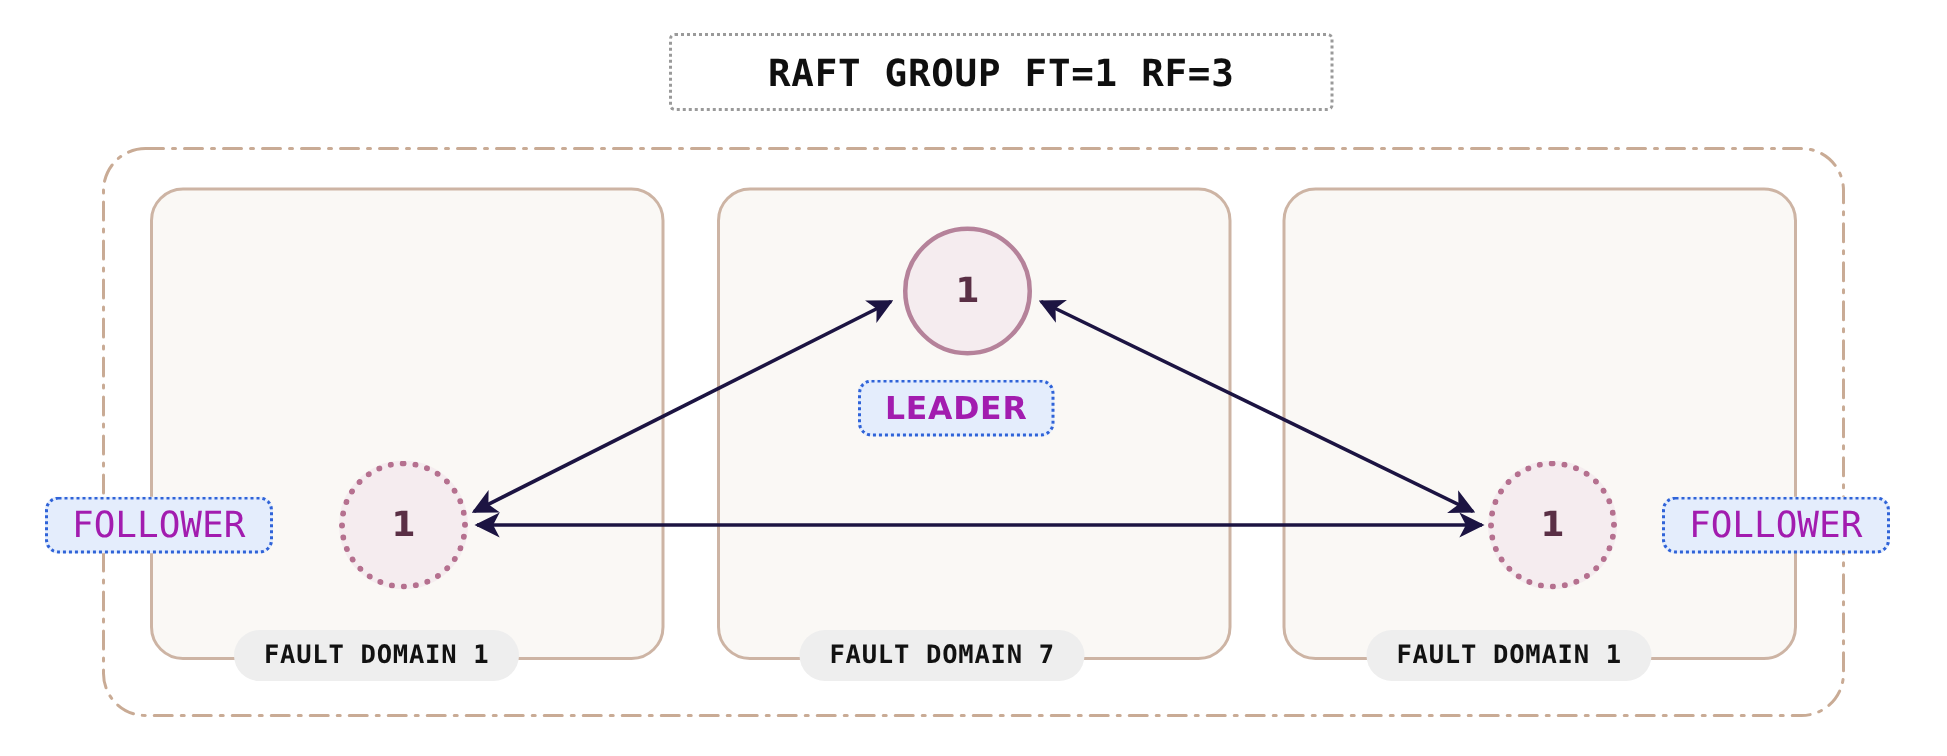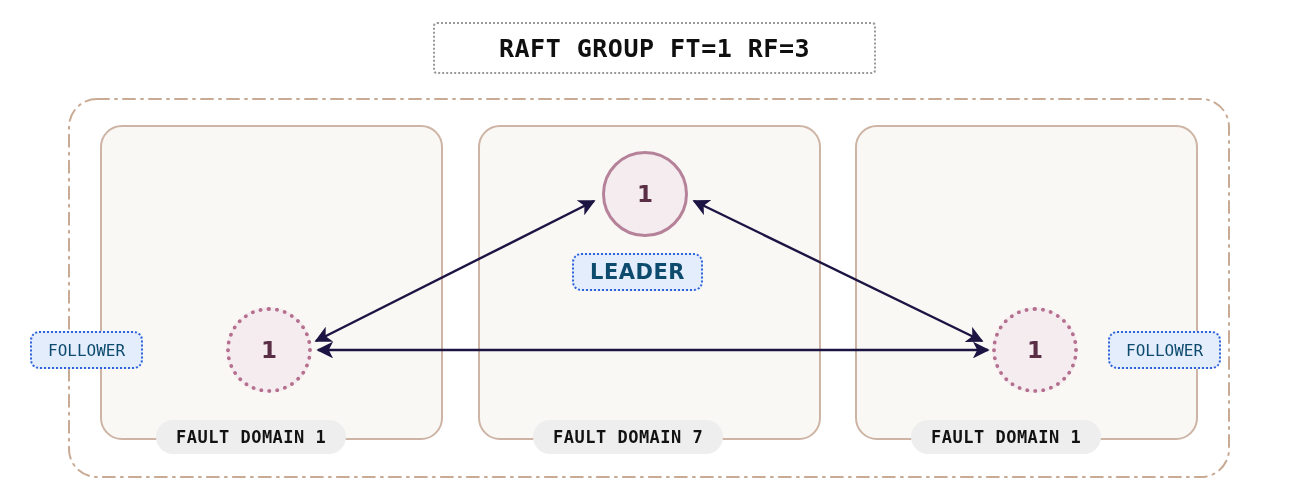--- a/index.html
+++ b/index.html
@@ -12,21 +12,21 @@
     width: 1298px;
     height: 504px;
     background: #ffffff;
     font-family: "DejaVu Sans Mono", monospace;
     overflow: hidden;
   }
 
   
   #group-title {
     position: absolute;
-    left: 433px;
+    left: 446px;
     top: 22px;
     width: 443px;
     height: 52px;
     box-sizing: border-box;
     display: flex;
     align-items: center;
     justify-content: center;
     border: 2px dotted #9a9a9a;
     border-radius: 4px;
     background: #ffffff;
@@ -127,37 +127,37 @@
     position: absolute;
     box-sizing: border-box;
     display: flex;
     align-items: center;
     justify-content: center;
     height: 38px;
     padding: 0 16px;
     background: #e4edfc;
     border: 2px dotted #2f63d8;
     border-radius: 9px;
-    color: #0c4a6e;
+    color: #a21caf;
     white-space: pre;
     z-index: 6;
   }
   #badge-leader {
     left: 572px;
     top: 253px;
     font-family: "DejaVu Sans", sans-serif;
     font-weight: bold;
     font-size: 21px;
     letter-spacing: 0.5px;
   }
   .badge-follower {
     top: 331px;
     font-family: "DejaVu Sans Mono", monospace;
     font-weight: normal;
-    font-size: 16px;
+    font-size: 24px;
     letter-spacing: 0px;
   }
   #badge-follower-1 { left: 30px; }
   #badge-follower-2 { left: 1108px; }
 
   
   #links {
     position: absolute;
     left: 0;
     top: 0;

